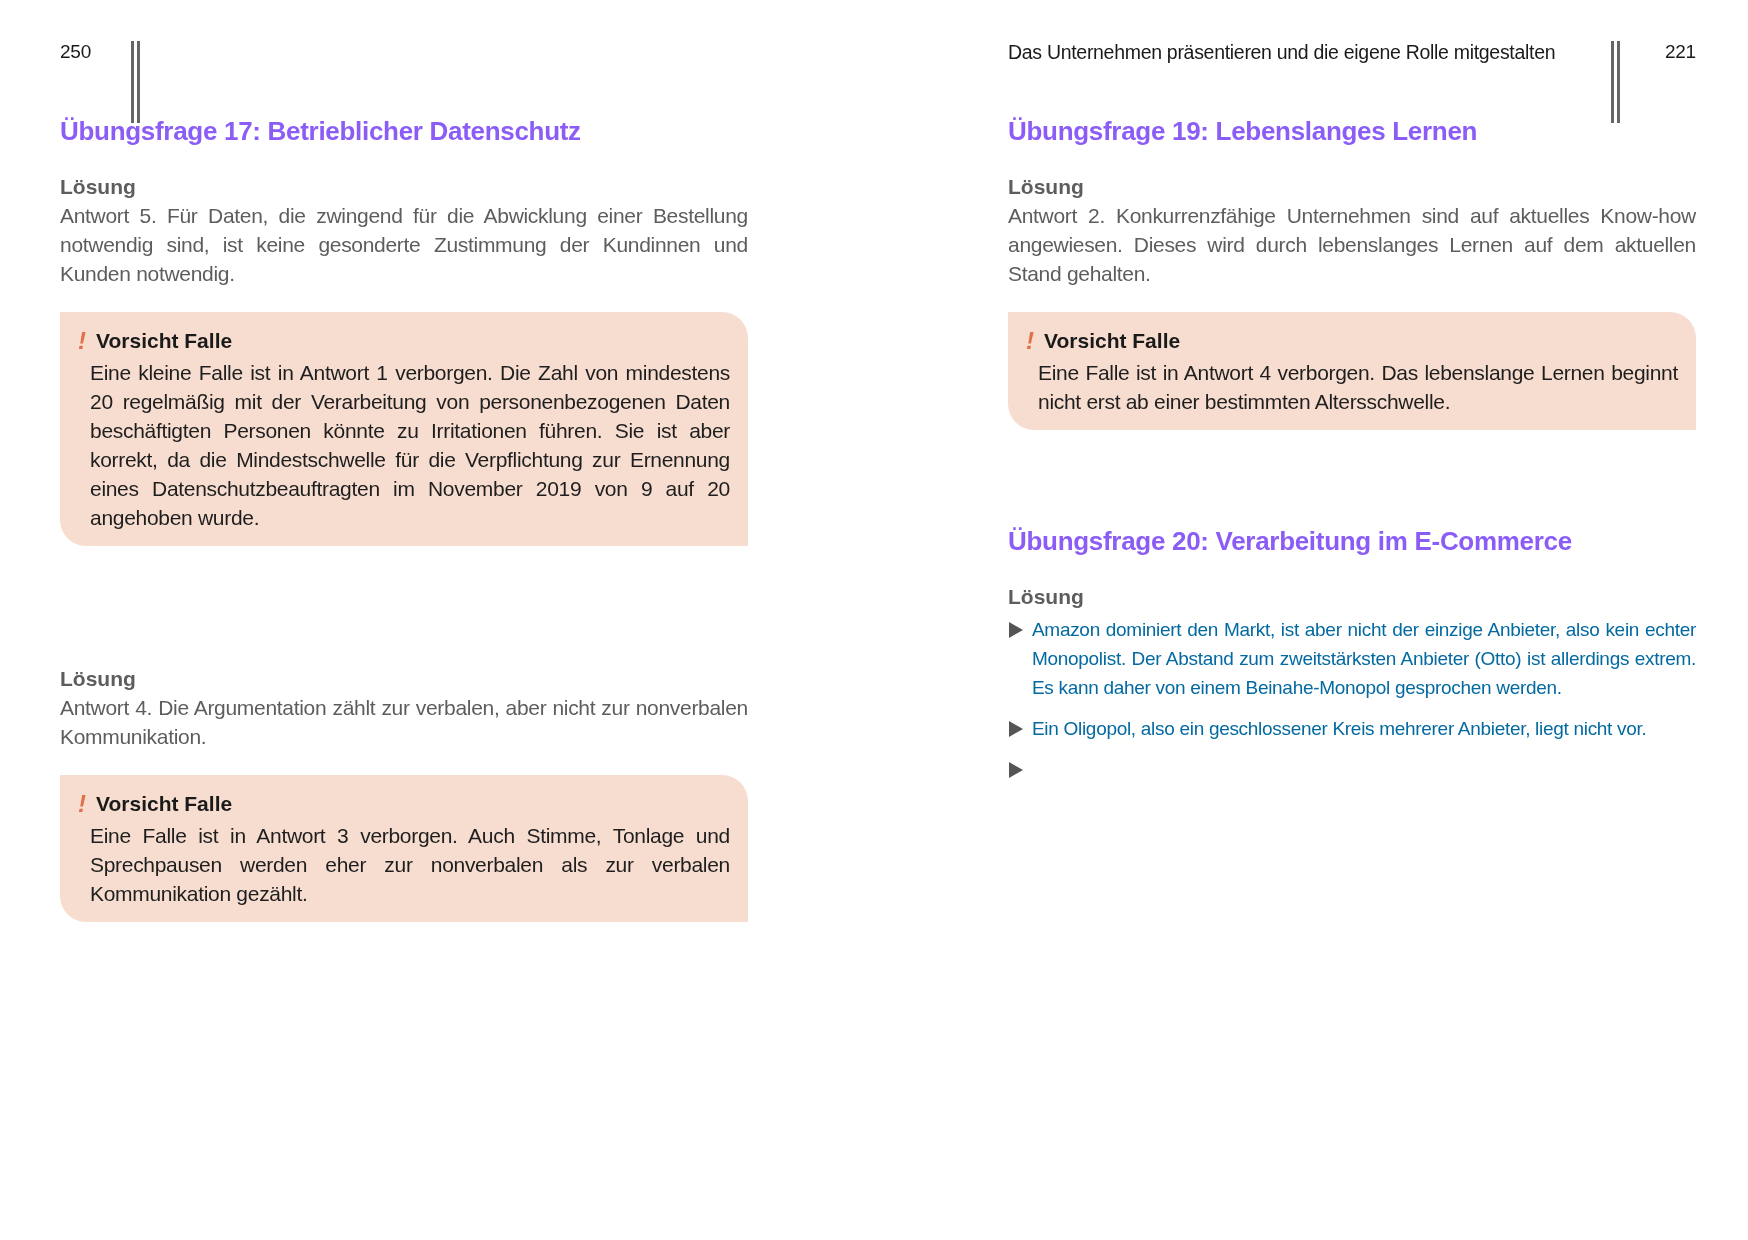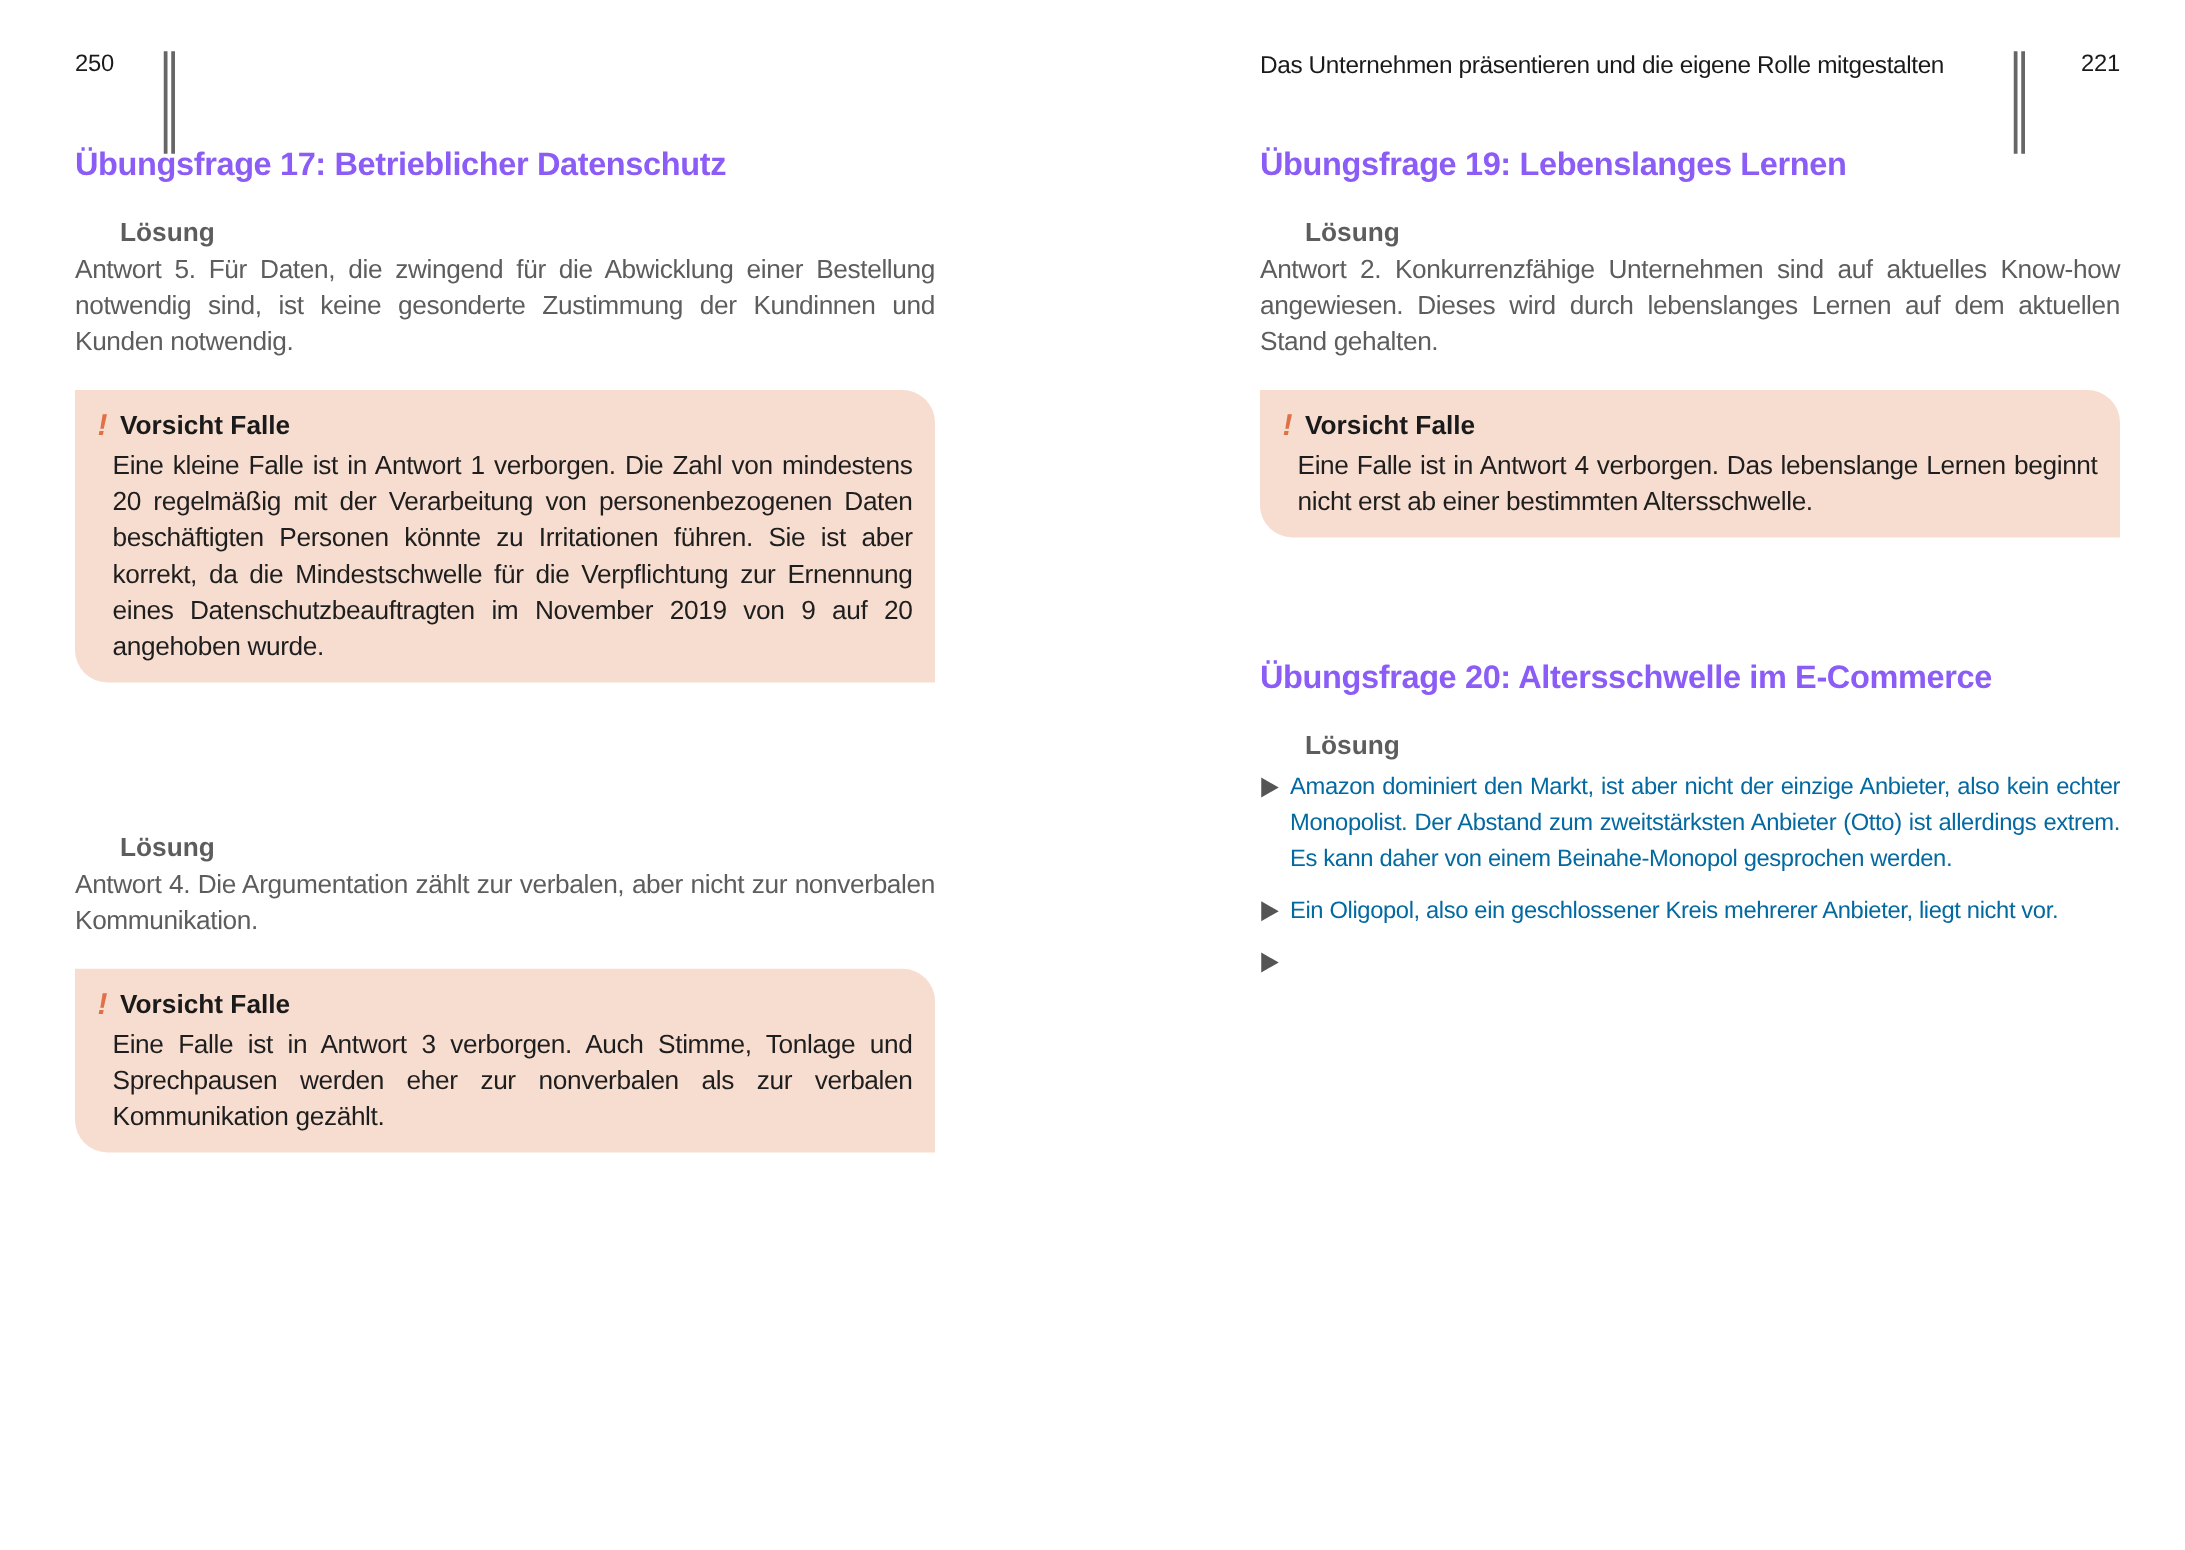--- a/index.html
+++ b/index.html
@@ -18,21 +18,21 @@
     .right .head-title { left: 0; }
     .rule { position: absolute; top: 0; width: 9px; height: 82px; }
     .rule::before, .rule::after { content: ""; position: absolute; top: 0; width: 3px; height: 82px; background: #666666; }
     .rule::before { left: 0; }
     .rule::after { left: 6px; }
     .left .rule { left: 71px; }
     .right .rule { left: 603px; }
 
     .section { position: absolute; left: 0; width: 688px; }
     .q-heading { margin: 0; font-size: 26px; font-weight: bold; color: #8b5cf6; letter-spacing: -0.3px; line-height: 34px; }
-    .solution-label { margin-top: 25px; font-size: 21px; font-weight: bold; color: #5d5d5d; line-height: 28px; margin-left: 36px; }
+    .solution-label { margin-top: 25px; font-size: 21px; font-weight: bold; color: #5d5d5d; line-height: 28px; }
     .body-text { font-size: 21px; line-height: 29px; color: #5d5d5d; text-align: justify; margin: 0; letter-spacing: -0.3px; }
 
     .callout { background: #f7ddd0; border-radius: 0 26px 0 26px; padding: 14px 18px 14px 18px; margin-top: 24px; }
     .callout-head { display: flex; align-items: center; font-size: 21px; font-weight: bold; color: #1a1a1a; line-height: 30px; }
     .excl-icon { color: #e07048; font-style: italic; font-weight: bold; font-size: 24px; margin-right: 10px; width: 8px; }
     .callout-text { font-size: 21px; line-height: 29px; color: #1e1e1e; text-align: justify; margin: 2px 0 0 12px; letter-spacing: -0.3px; }
 
     .bullet-list { list-style: none; padding: 0; margin: 4px 0 0 0; }
     .bullet-item { position: relative; padding-left: 24px; font-size: 19px; line-height: 29px; color: #0369a1; text-align: justify; margin-bottom: 12px; letter-spacing: -0.3px; }
     .bullet-icon { position: absolute; left: 1px; top: 7px; width: 0; height: 0;
@@ -87,21 +87,21 @@
     <div class="callout">
       <div class="callout-head">
         <span class="excl-icon">!</span>
         <span>Vorsicht Falle</span>
       </div>
       <p class="callout-text">Eine Falle ist in Antwort 4 verborgen. Das lebenslange Lernen beginnt nicht erst ab einer bestimmten Altersschwelle.</p>
     </div>
   </div>
 
   <div class="section" style="top:524px;">
-    <h2 class="q-heading">Übungsfrage 20: Altersschwelle im E-Commerce</h2>
+    <h2 class="q-heading">Übungsfrage 20: Verarbeitung im E-Commerce</h2>
     <div class="solution-label">Lösung</div>
     <ul class="bullet-list">
       <li class="bullet-item">
         <span class="bullet-icon"></span>
         <span>Amazon dominiert den Markt, ist aber nicht der einzige Anbieter, also kein echter Monopolist. Der Abstand zum zweitstärksten Anbieter (Otto) ist allerdings extrem. Es kann daher von einem Beinahe-Monopol gesprochen werden.</span>
       </li>
       <li class="bullet-item">
         <span class="bullet-icon"></span>
         <span>Ein Oligopol, also ein geschlossener Kreis mehrerer Anbieter, liegt nicht vor.</span>
       </li>

